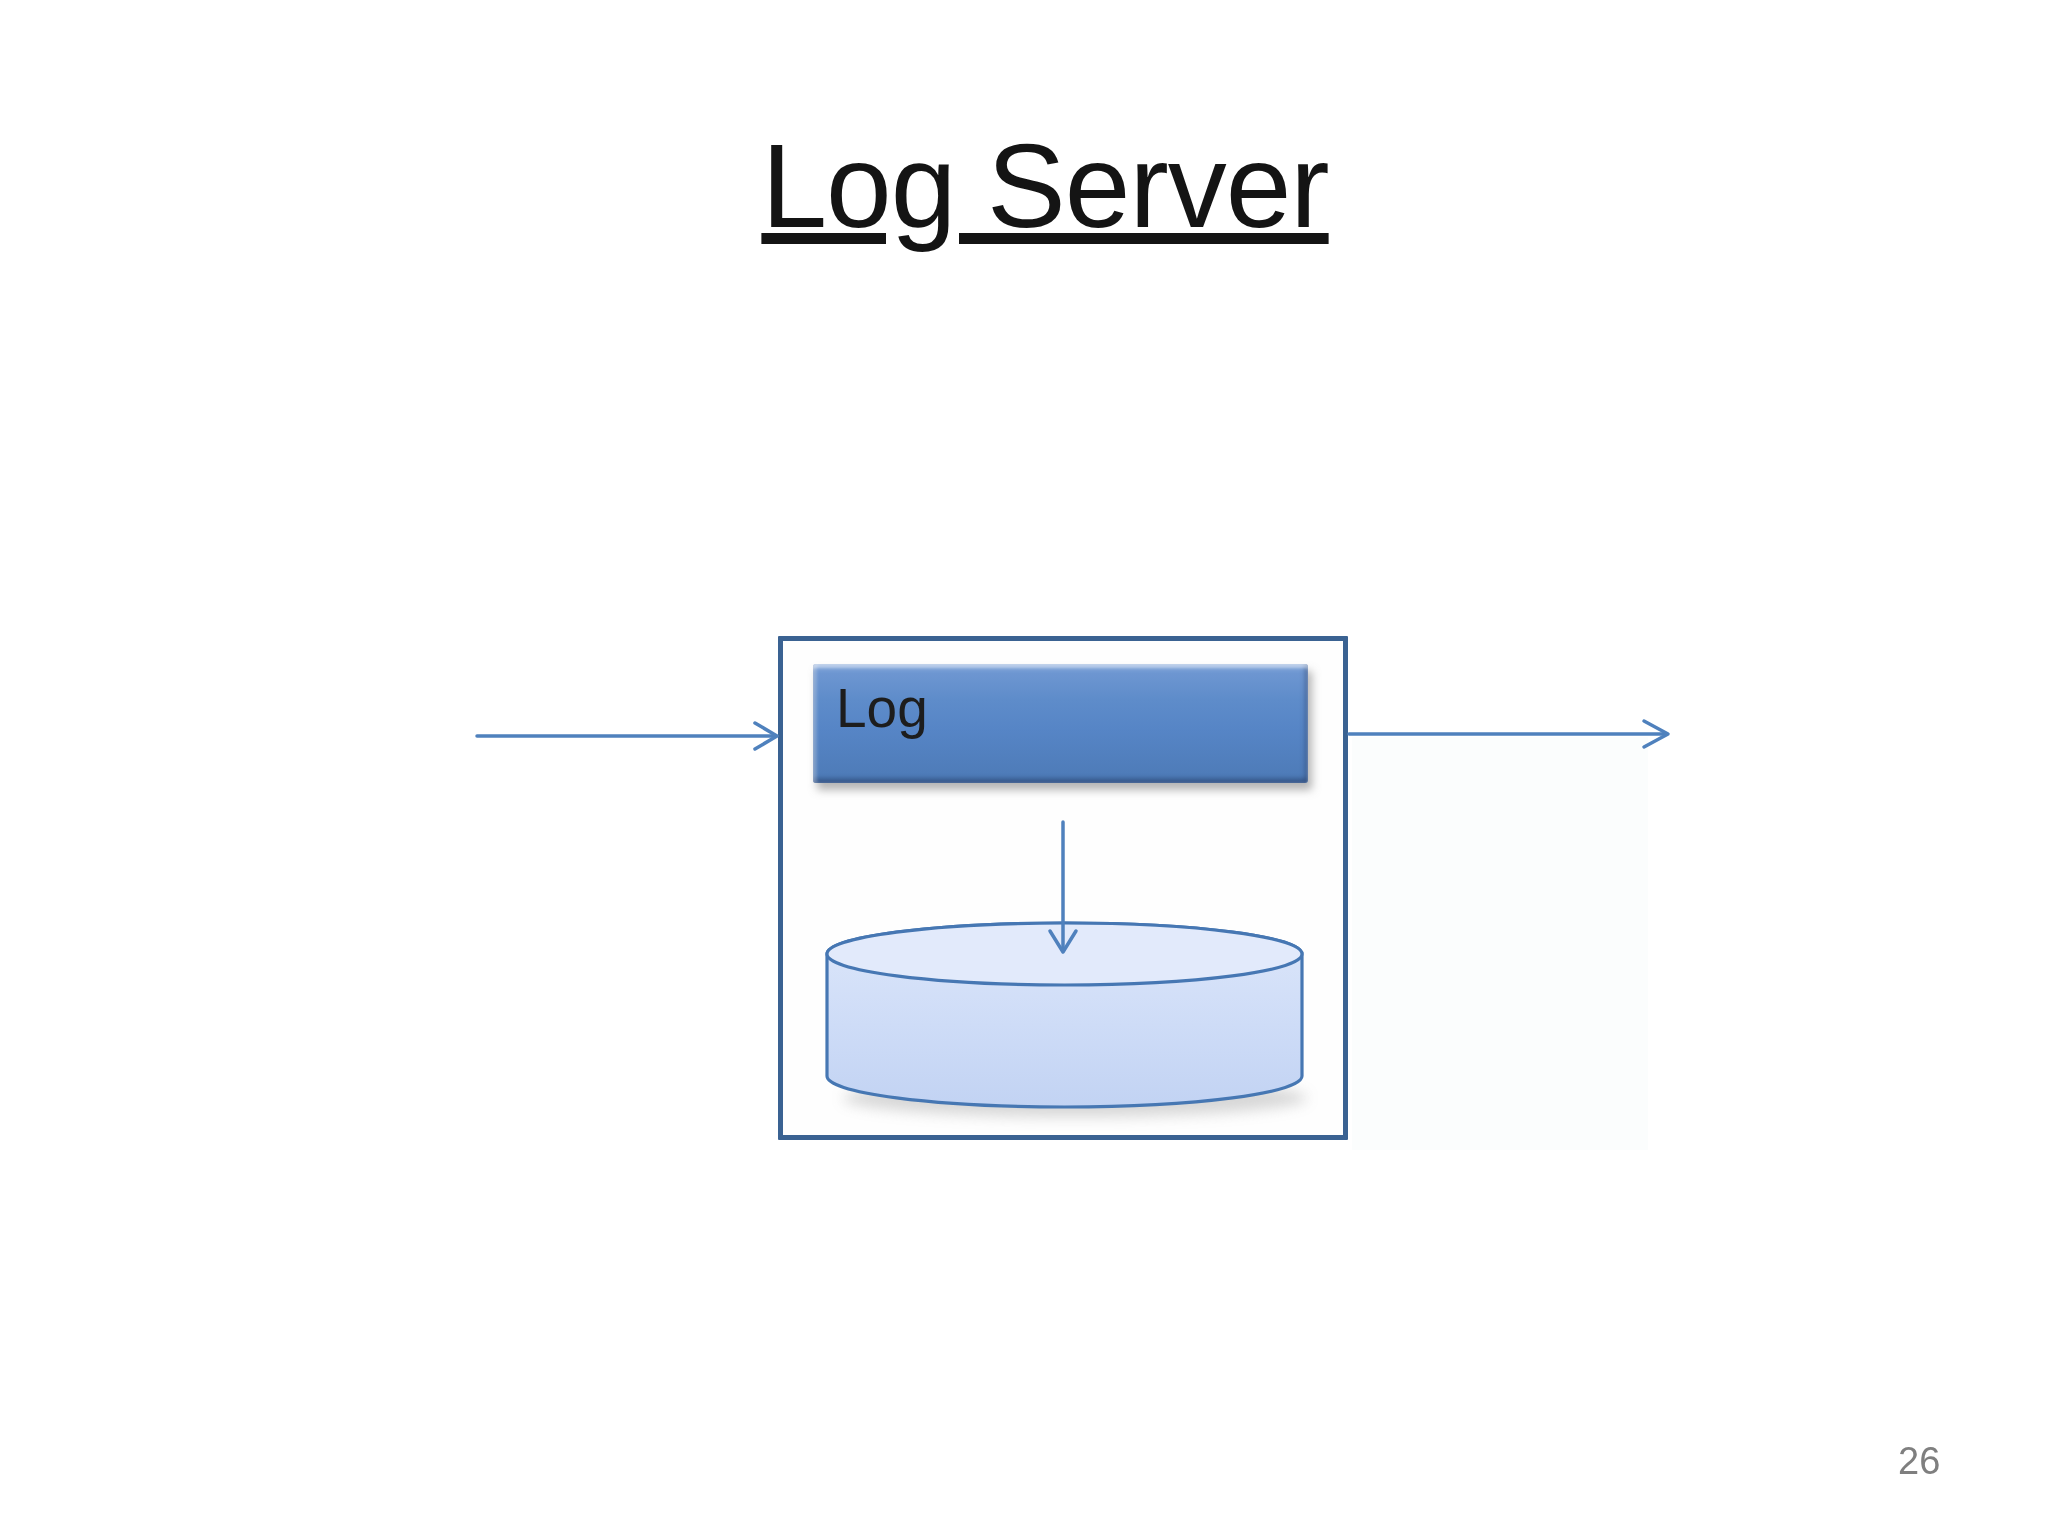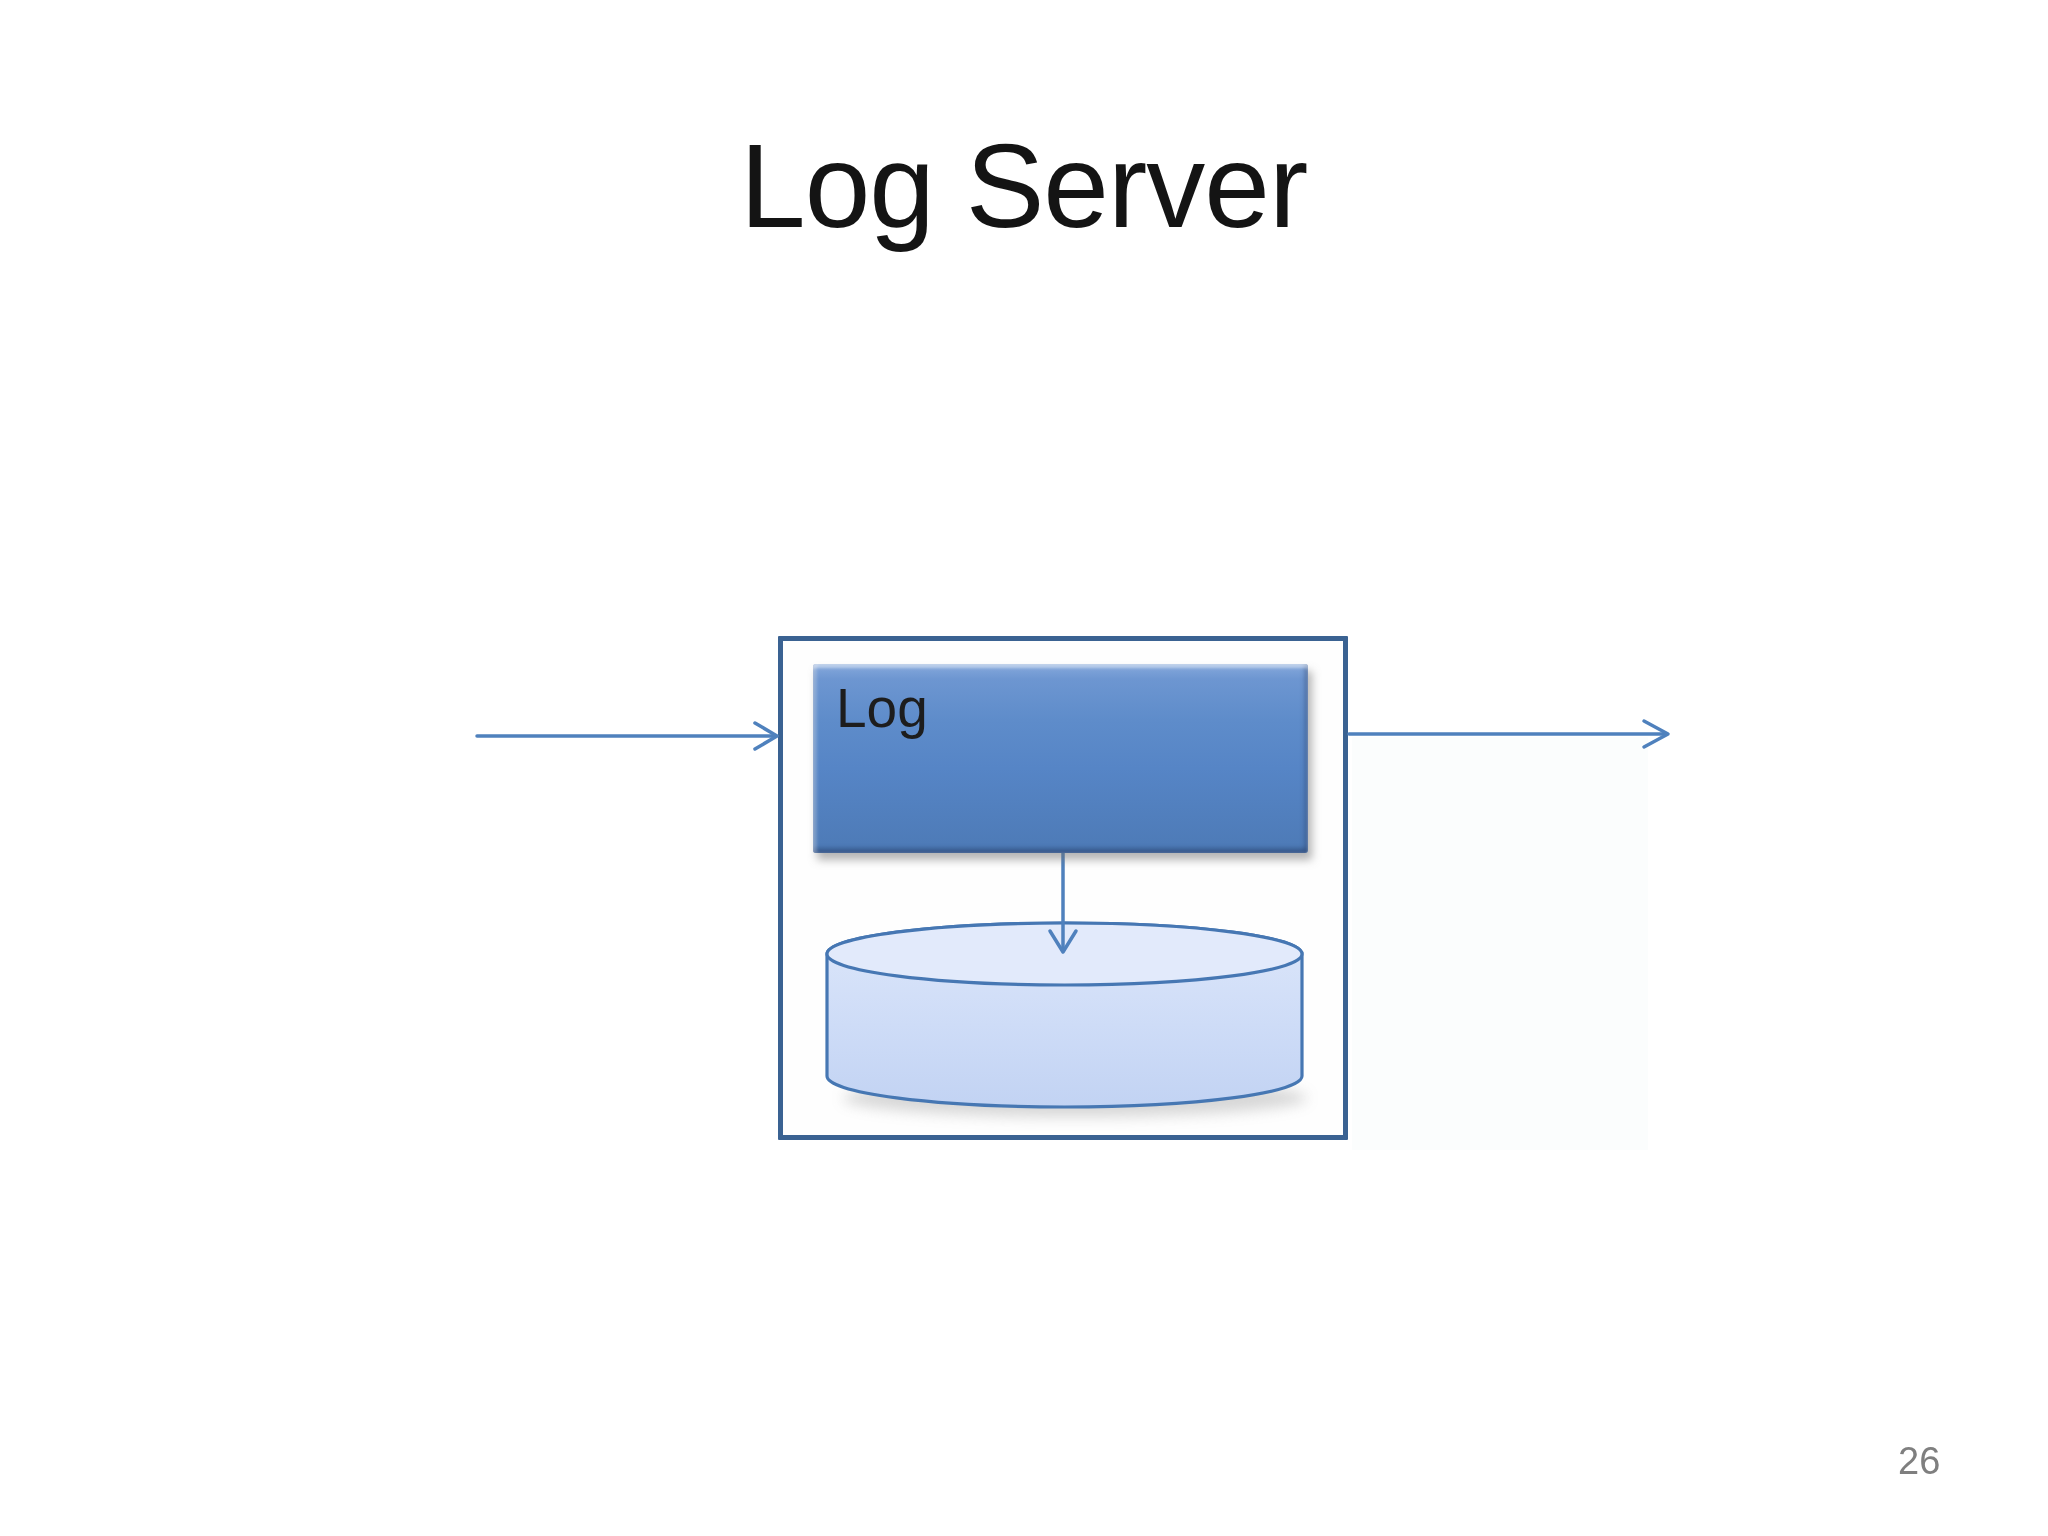--- a/index.html
+++ b/index.html
@@ -7,43 +7,45 @@
     position:relative;
     width:2048px;height:1536px;
     background:#ffffff;
     overflow:hidden;
     font-family:"Liberation Sans", sans-serif;
   }
   .title{
     position:absolute;
     left:740px;top:122px;width:610px;
     margin:0;
+    text-align:center;
     font-size:118px;
     font-weight:400;
     letter-spacing:-1px;
     line-height:1.1;
     color:#141414;
+    text-decoration:underline;
   }
   
   .artifact{
     position:absolute;
     left:1352px;top:737px;width:296px;height:413px;
     background:#fbfdfd;
   }
   .server-box{
     position:absolute;
     left:778px;top:636px;width:570px;height:504px;
     box-sizing:border-box;
     border:5px solid #3a6292;
     border-radius:1px;
     background:#fefefe;
   }
   .process-box{
     position:absolute;
-    left:813px;top:664px;width:495px;height:189px;
+    left:813px;top:664px;width:495px;height:119px;
     box-sizing:border-box;
     border-radius:3px;
     background:linear-gradient(180deg,#86a9dc 0%,#6d96d1 8%,#5e8cca 30%,#5685c6 55%,#4d7ab6 100%);
     box-shadow:
       4px 7px 9px rgba(110,110,110,0.5),
       inset 0 4px 3px rgba(255,255,255,0.45),
       inset 4px 0 3px rgba(255,255,255,0.25),
       inset -4px -2px 4px rgba(40,60,100,0.30),
       inset 0 -5px 4px rgba(30,50,90,0.35);
   }

